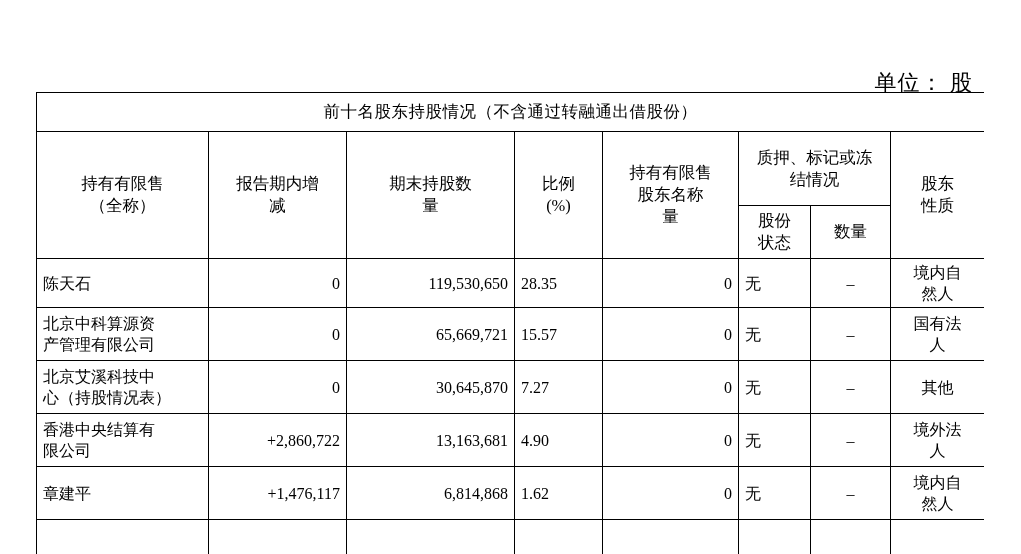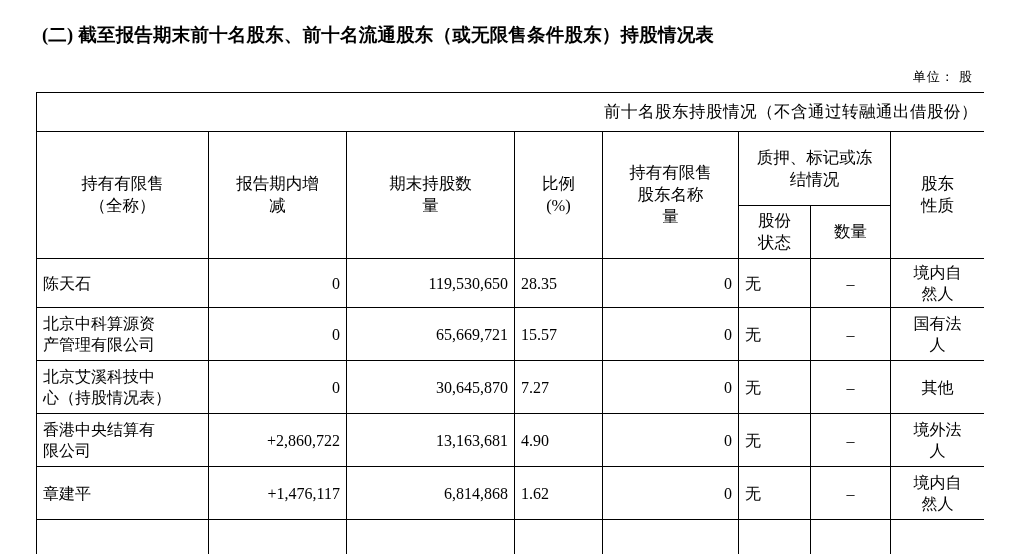--- a/index.html
+++ b/index.html
@@ -27,21 +27,21 @@
     top: 22px;
     font-size: 18.5px;
     font-weight: bold;
     letter-spacing: 0.2px;
     white-space: nowrap;
   }
   .unit-line {
     position: absolute;
     right: 48px;
     top: 68px;
-    font-size: 13px;
+    font-size: 22px;
     white-space: nowrap;
     letter-spacing: 1px;
   }
   .tbl-wrap {
     position: absolute;
     left: 36px;
     top: 92px;
     width: 948px;
   }
   table.share-table {
@@ -51,21 +51,21 @@
     font-size: 16px;
   }
   table.share-table td {
     border: 1px solid #000000;
     padding: 3px 6px;
     vertical-align: middle;
     line-height: 1.32;
     word-break: break-all;
   }
   .title-cell {
-    text-align: right;
+    text-align: center;
     height: 32px;
     font-size: 16.5px;
     letter-spacing: 0.5px;
   }
   .hdr {
     text-align: center;
     font-size: 16.5px;
     line-height: 1.3;
   }
   .hdr-tall {
@@ -110,21 +110,20 @@
   .colw8 { width: 94px; }
   .clip-bottom {
     overflow: hidden;
   }
 </style>
 </head>
 <body>
 
 <div class="page">
 
-  <div class="doc-heading">(二) 截至报告期末前十名股东、前十名流通股东（或无限售条件股东）持股情况表</div>
 
   <div class="unit-line">单位：  股</div>
 
   <div class="tbl-wrap clip-bottom">
     <table class="share-table">
       <colgroup>
         <col class="colw1">
           <col class="colw2">
           <col class="colw3">
           <col class="colw4">

